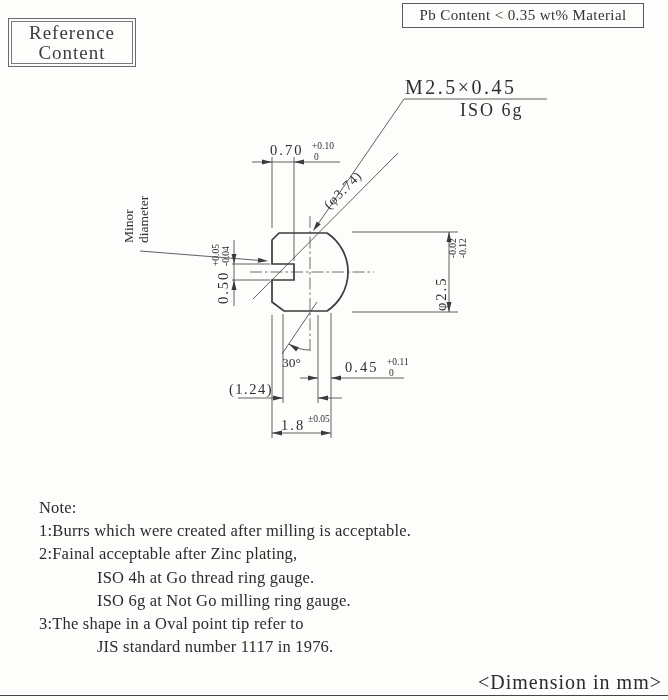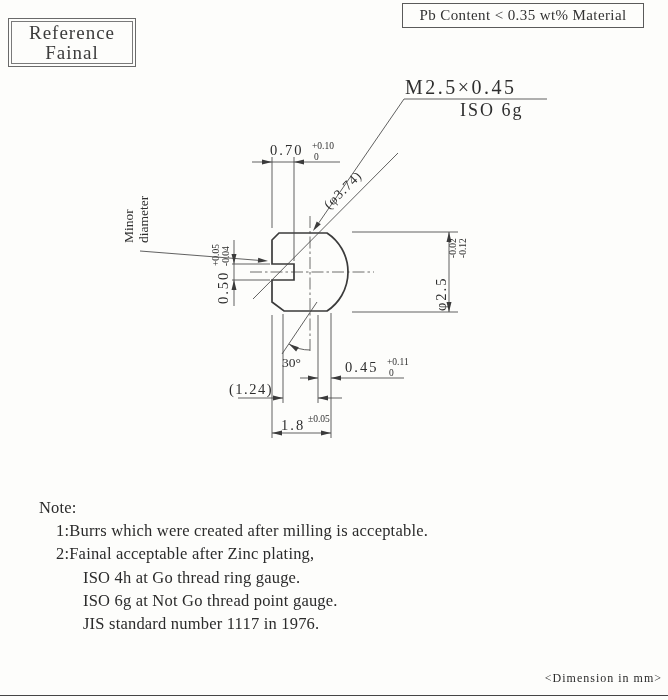--- a/index.html
+++ b/index.html
@@ -28,40 +28,40 @@
   svg.draw text { fill:#2e2e2e; font-family:"Liberation Serif","DejaVu Serif",serif; }
   .outline  { stroke:#3b3b3b; stroke-width:1.7; fill:none; }
   .thin     { stroke:#454545; stroke-width:0.85; fill:none; }
   .center   { stroke:#4a4a4a; stroke-width:0.8; fill:none; stroke-dasharray:12 3 2.5 3; }
   .arrow    { fill:#3b3b3b; stroke:none; }
   .notes {
     position:absolute; left:39px; top:496px;
     font-size:16.5px; line-height:23.2px; letter-spacing:0.2px; color:#2b2b2b;
     white-space:nowrap;
   }
-  .notes .i1 { margin-left:17px; }
-  .notes .i2 { margin-left:44px; }
+  .notes .i1 { }
+  .notes .i2 { margin-left:58px; }
   .footer {
     position:absolute; right:6px; top:671px;
-    font-size:12px; letter-spacing:1px; color:#2b2b2b;
+    font-size:20px; letter-spacing:1px; color:#2b2b2b;
   }
   .bottom-rule {
     position:absolute; left:0; top:695px; width:668px; height:0;
     border-top:1.6px solid #454545;
   }
 </style>
 </head>
 <body>
 
 <div>
 
   <div class="ref-box">
     <div class="ref-inner">
       <div>Reference</div>
-      <div>Fainal</div>
+      <div>Content</div>
     </div>
   </div>
 
   <div class="pb-box">Pb Content &lt; 0.35 wt% Material</div>
 
   <svg class="draw" width="668" height="700" viewBox="0 0 668 700">
 
     <path class="center" d="M250,272 H374 M310,216 V352"></path>
 
     <path class="outline" d="M279,233 L327,233 A46.7,46.7 0 0 1 327,311 L284,311 L272,302 L272,280
@@ -131,20 +131,21 @@
     <text x="308" y="422" font-size="9.5">±0.05</text>
 
     <text x="282" y="367" font-size="13.5">30°</text>
   </svg>
 
   <div class="notes">
     <div>Note:</div>
     <div class="i1">1:Burrs which were created after milling is acceptable.</div>
     <div class="i1">2:Fainal acceptable after Zinc plating,</div>
     <div class="i2">ISO 4h at Go thread ring gauge.</div>
-    <div class="i2">ISO 6g at Not Go thread point gauge.</div>
+    <div class="i2">ISO 6g at Not Go milling ring gauge.</div>
+    <div class="i1">3:The shape in a Oval point tip refer to</div>
     <div class="i2">JIS standard number 1117 in 1976.</div>
   </div>
 
   <div class="footer">&lt;Dimension in mm&gt;</div>
   <div class="bottom-rule"></div>
 
 </div>
 
 </body></html>

